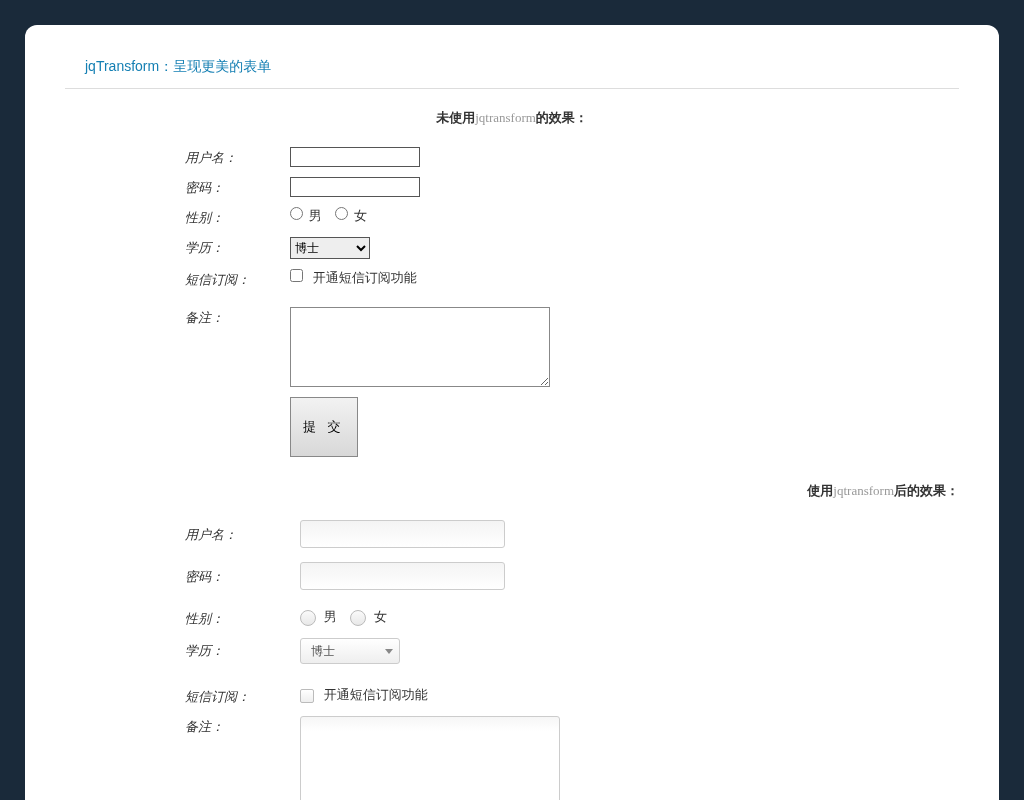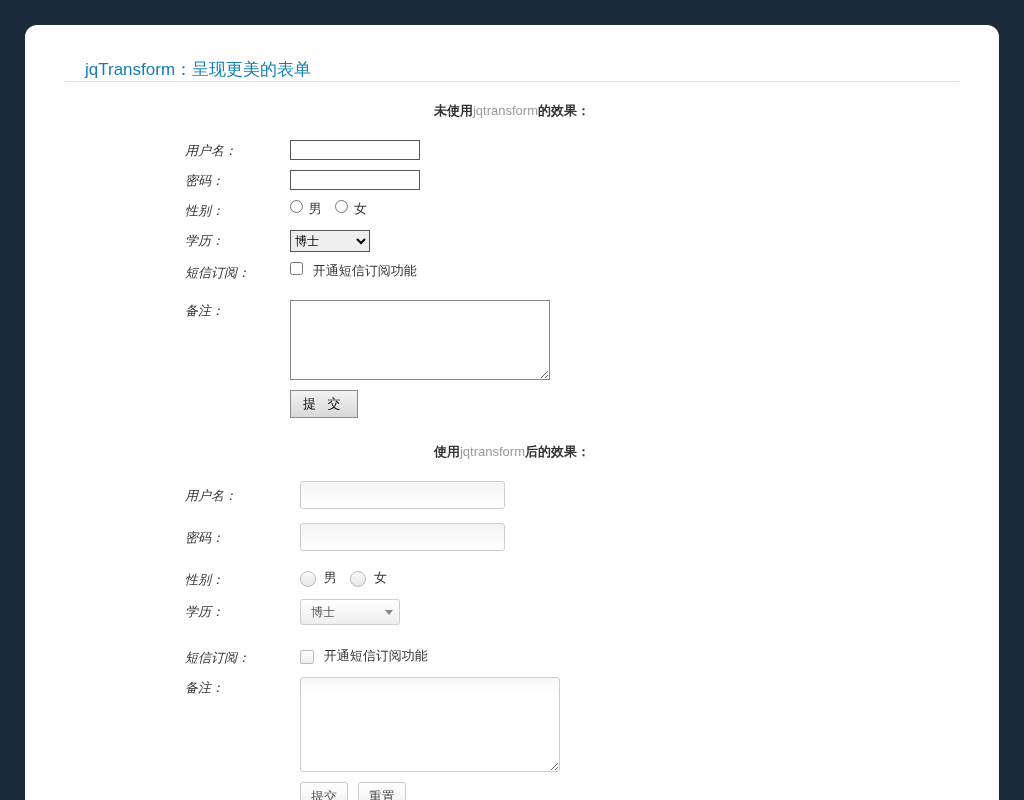--- a/index.html
+++ b/index.html
@@ -11,32 +11,33 @@
   padding: 25px;
 }
 .card {
   background: #fff;
   border-radius: 12px;
   padding: 25px 40px 30px 40px;
   min-height: 750px;
 }
 .page-title {
   color: #147fb3;
-  font-size: 17px;
+  font-size: 14px;
   font-weight: normal;
-  padding: 8px 0 0 20px;
+  padding: 8px 0 12px 20px;
   border-bottom: 1px solid #ddd;
   margin-bottom: 20px;
 }
 .section-heading {
   text-align: center;
   font-size: 13px;
   font-weight: bold;
   color: #333;
   margin: 8px 0 20px 0;
+  font-family: Liberation Serif, serif;
 }
 .section-heading .lib { color: #999; font-weight: normal; }
 .form-block { margin-left: 120px; }
 .row { display: flex; align-items: flex-start; margin-bottom: 10px; }
 .row label.col-label { width: 105px; flex-shrink: 0; padding-top: 2px; font-style: italic; }
 
 
 .plain-text {
   width: 130px; height: 20px;
   border: 1px solid #555; background: #fff;
@@ -48,21 +49,21 @@
   font-size: 12px;
 }
 .plain-check { margin-right: 6px; }
 .plain-ta {
   width: 260px; height: 80px;
   border: 1px solid #888; background: #fff;
 }
 .plain-btn {
   background: linear-gradient(#f2f2f2,#d8d8d8);
   border: 1px solid #888;
-  padding: 4px 12px;
+  padding: 20px 12px;
   font-size: 13px;
   letter-spacing: 4px;
 }
 .radio-lbl { margin-right: 10px; }
 
 
 .styled-text {
   width: 205px; height: 28px;
   background: linear-gradient(#f4f4f4,#fff);
   border: 1px solid #ccc; border-radius: 3px;
@@ -149,21 +150,21 @@
     <div class="row">
       <label class="col-label">备注：</label>
       <textarea class="plain-ta" style=""></textarea>
     </div>
     <div class="row">
       <label class="col-label"></label>
       <button class="plain-btn">提 交</button>
     </div>
   </div>
 
-  <div class="section-heading" style="margin-top:25px;">
+  <div class="section-heading" style="margin-top:25px;text-align:right;">
     <span>使用</span><span class="lib">jqtransform</span><span>后的效果：</span>
   </div>
 
   <div class="form-block">
     <div class="row" style="margin-bottom:14px;">
       <label class="col-label" style="width:115px;padding-top:6px;">用户名：</label>
       <input type="text" class="styled-text" style="">
     </div>
     <div class="row" style="margin-bottom:18px;">
       <label class="col-label" style="width:115px;padding-top:6px;">密码：</label>

